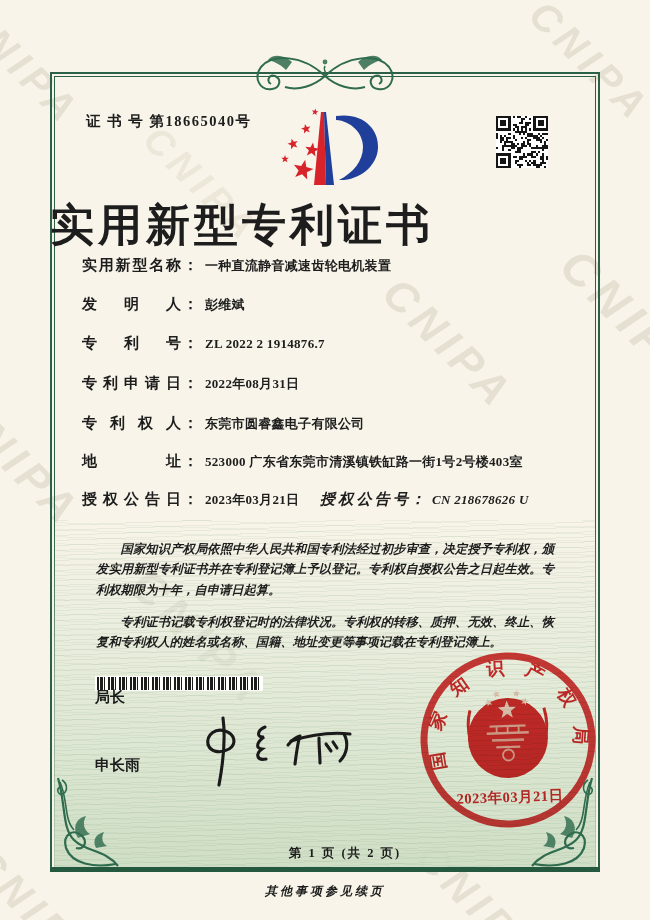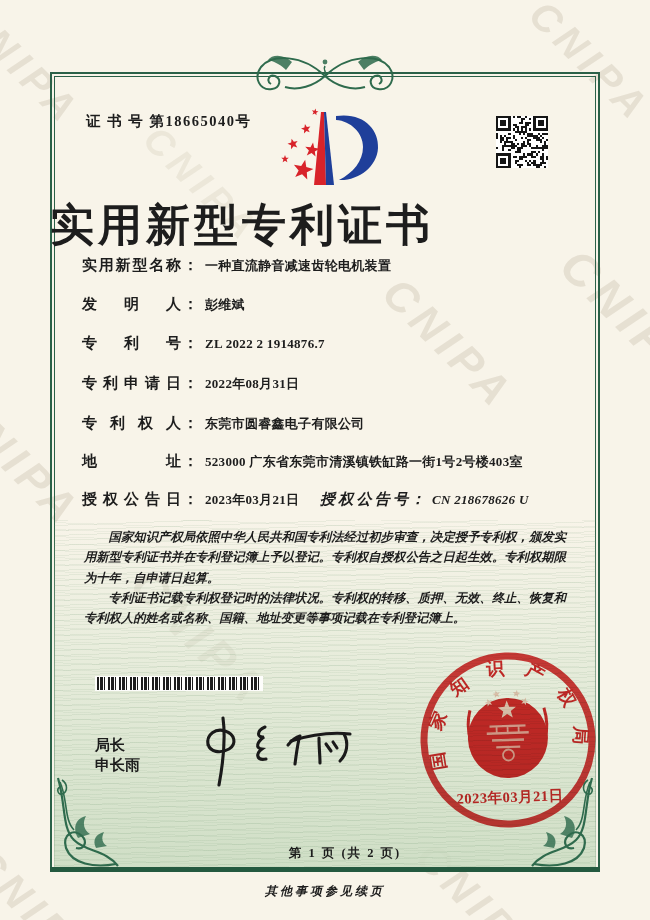--- a/index.html
+++ b/index.html
@@ -46,31 +46,31 @@
   .flabel{display:inline-block;width:99px;text-align:justify;text-align-last:justify;}
   .flabel2{display:inline-block;width:88px;text-align:justify;text-align-last:justify;}
   .colon{margin:0 7px 0 2px;}
   .fvalue{font-size:13px;letter-spacing:0.3px;}
   .pair2{position:absolute;left:238px;top:0;font-style:italic;}
   .r1{top:256px}.r2{top:295px}.r3{top:334px}.r4{top:374px}.r5{top:414px}.r6{top:452px}.r7{top:490px}
   
   .paras{left:84px;top:527px;width:482px;z-index:3;
     font-size:12.3px;line-height:20.3px;text-align:justify;
     font-style:italic;font-weight:600;}
-  .paras p{margin:0;text-indent:2em;}
+  .paras p{margin:12px;text-indent:2em;}
   
   .barcode{left:95px;top:676px;width:168px;height:15px;background:#fdfdfb;z-index:3;}
   .barcode .bars{position:absolute;inset:1px 2px;
     background:repeating-linear-gradient(90deg,
       #1c1c1c 0 2px, rgba(0,0,0,0) 2px 3px,
       #1c1c1c 3px 6px, rgba(0,0,0,0) 6px 7px,
       #1c1c1c 7px 8px, rgba(0,0,0,0) 8px 11px);}
   
   .signer{font-family:"Liberation Sans","DejaVu Sans",sans-serif;font-size:15px;font-weight:600;z-index:3;}
-  .st{left:95px;top:736px;}
+  .st{left:95px;top:688px;}
   .sn{left:95px;top:756px;}
   .sig{left:192px;top:688px;z-index:3;}
   
   .seal{left:417px;top:649px;width:182px;height:182px;z-index:5;
     transform:rotate(-2deg);mix-blend-mode:multiply;opacity:0.95;}
   
   .pagenum{left:50px;width:550px;top:845px;text-align:center;font-size:12.5px;letter-spacing:2px;font-weight:700;z-index:3;margin-left:20px;}
   .note{left:0;width:650px;top:883px;text-align:center;font-size:12px;letter-spacing:3px;font-weight:600;font-style:italic;z-index:3;}
   
   .orn{z-index:4;}

